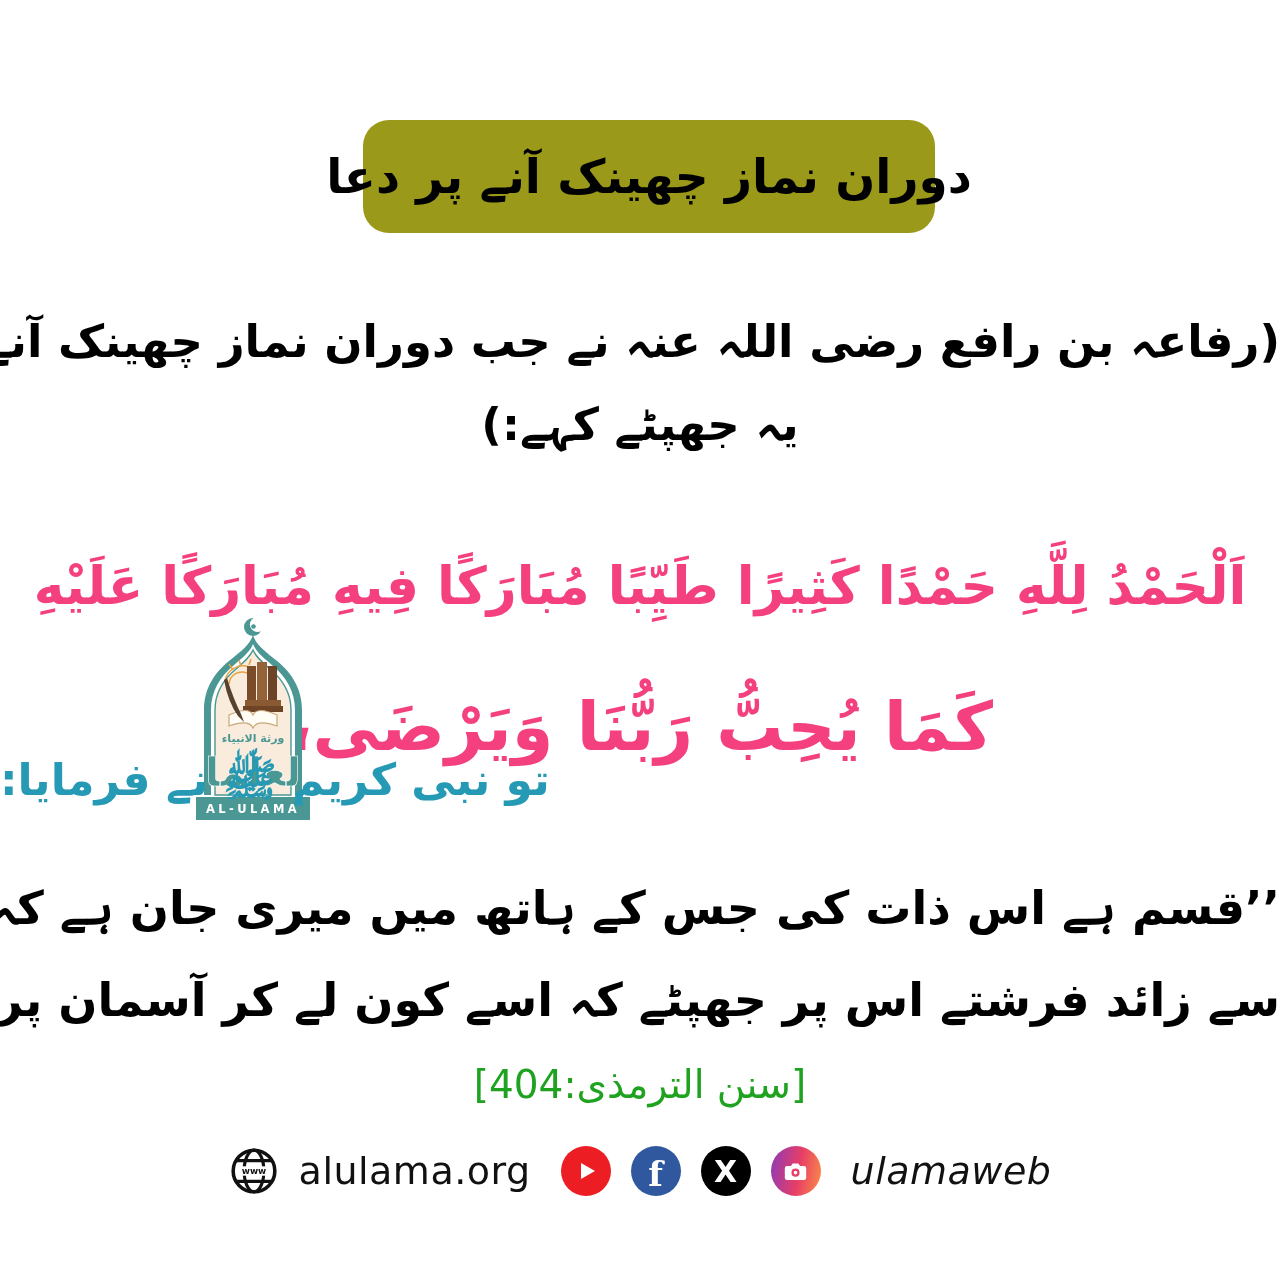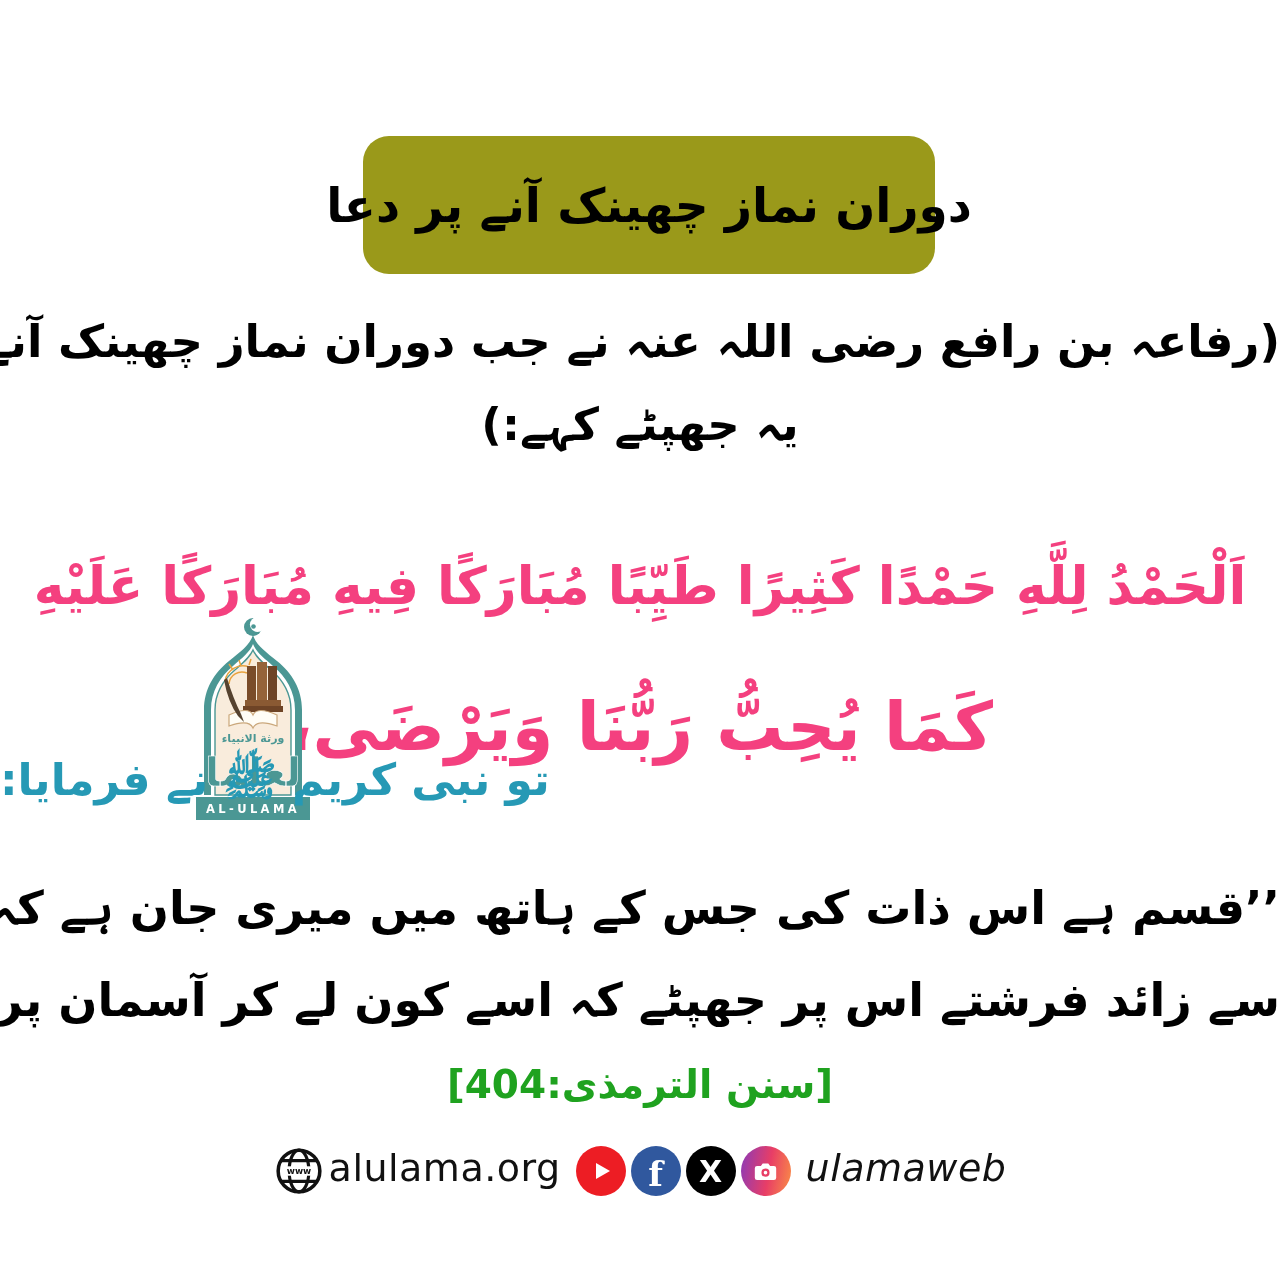--- a/index.html
+++ b/index.html
@@ -11,22 +11,22 @@
     width: 1280px;
     height: 1280px;
     background: #ffffff;
     overflow: hidden;
     margin: 0 auto;
   }
 
   
   .badge {
     position: absolute;
-    left: 363px; top: 136px;
-    width: 572px; height: 138px;
+    left: 363px; top: 120px;
+    width: 572px; height: 113px;
     background: #9a991a;
     border-radius: 26px;
     display: flex; align-items: center; justify-content: center;
   }
   .badge-title {
     font-size: 47px;
     font-weight: bold;
     color: #000000;
     white-space: nowrap;
     direction: rtl;
@@ -79,40 +79,40 @@
     direction: rtl;
   }
   .hadith-line { font-size: 46px; line-height: 2.0; white-space: nowrap; }
 
   
   .citation {
     position: absolute;
     left: 0; right: 0; top: 1062px;
     text-align: center;
     color: #1fa21f;
-    font-weight: bold;
+    font-weight: normal;
     font-size: 39px;
     direction: rtl;
   }
 
   
   .logo {
     position: absolute;
     left: 183px; top: 614px;
     width: 140px; height: 218px;
   }
 
   
   .footer {
     position: absolute;
     left: 0; right: 0; top: 1146px;
     display: flex;
-    align-items: flex-start;
+    align-items: center;
     justify-content: center;
-    gap: 5px;
+    gap: 20px;
   }
   .footer-text {
     font-size: 38px;
     color: #111111;
     letter-spacing: 0.5px;
   }
   .social-icon {
     width: 50px; height: 50px;
     border-radius: 50%;
     display: flex; align-items: center; justify-content: center;

